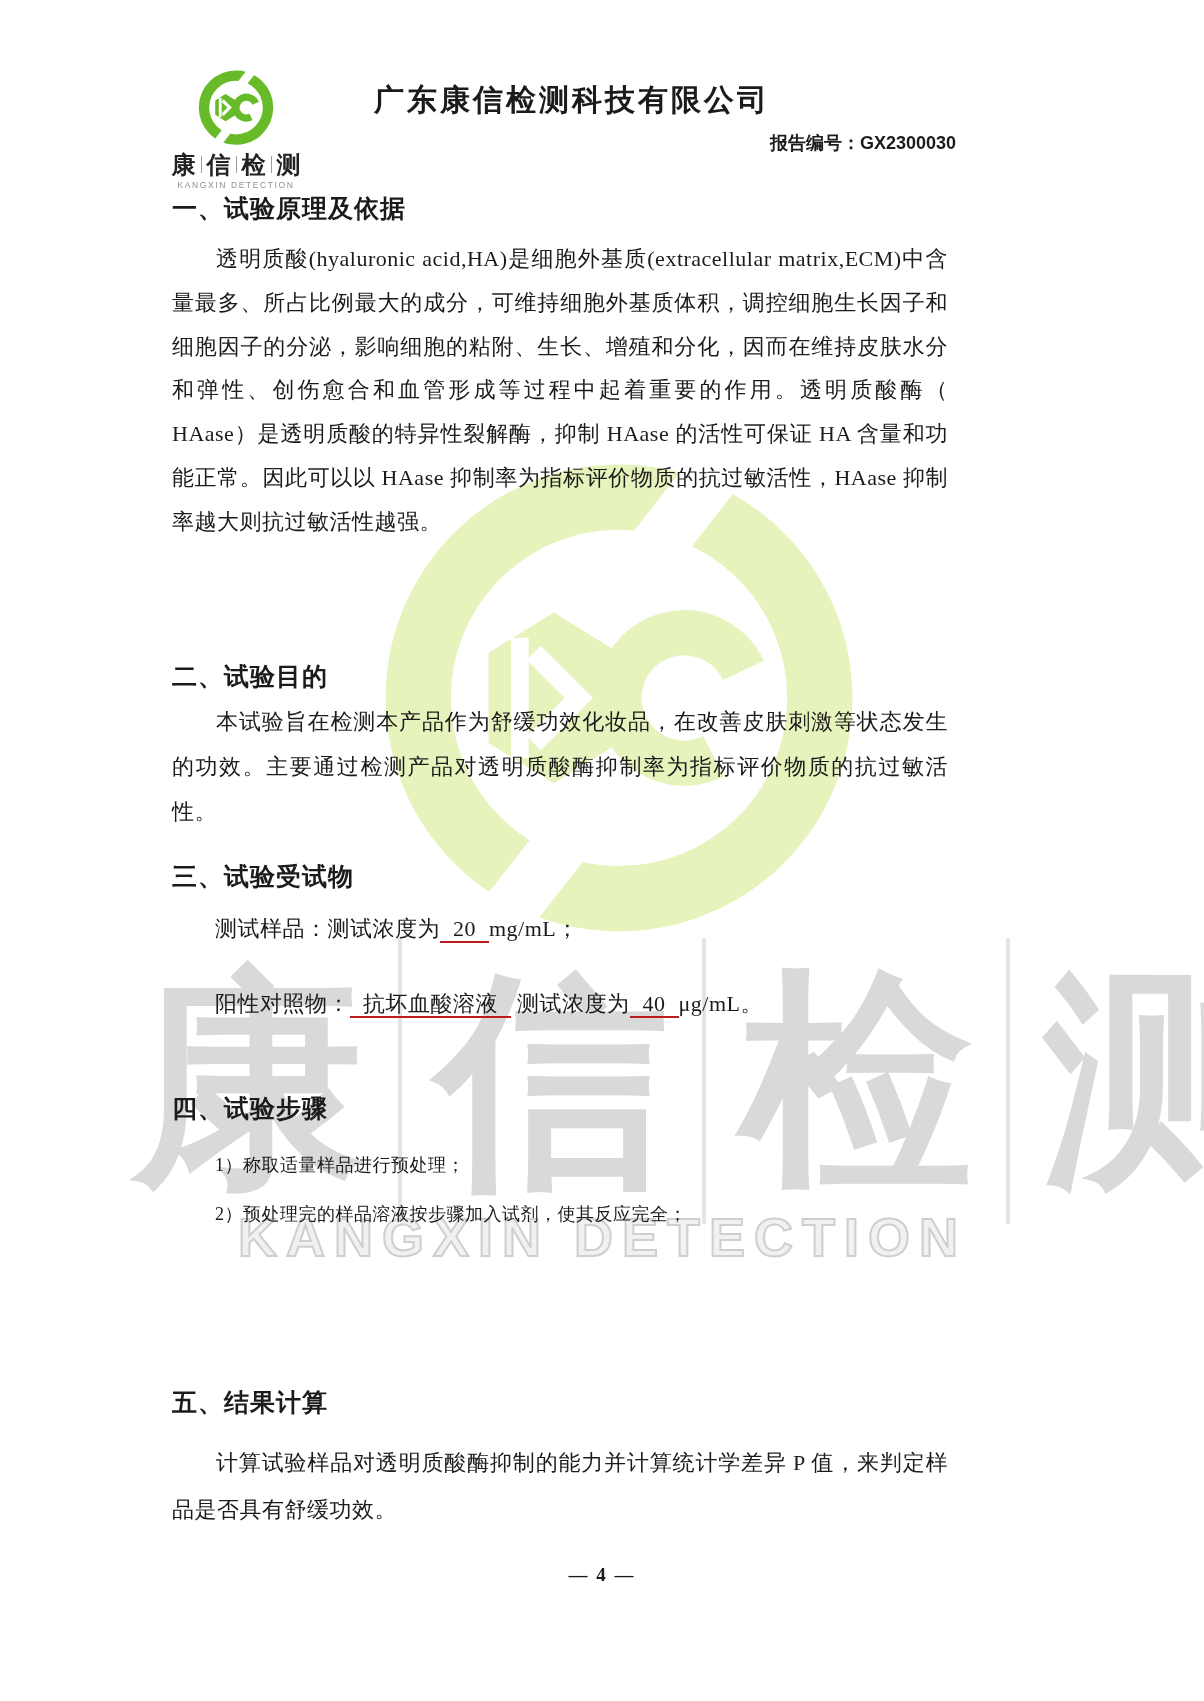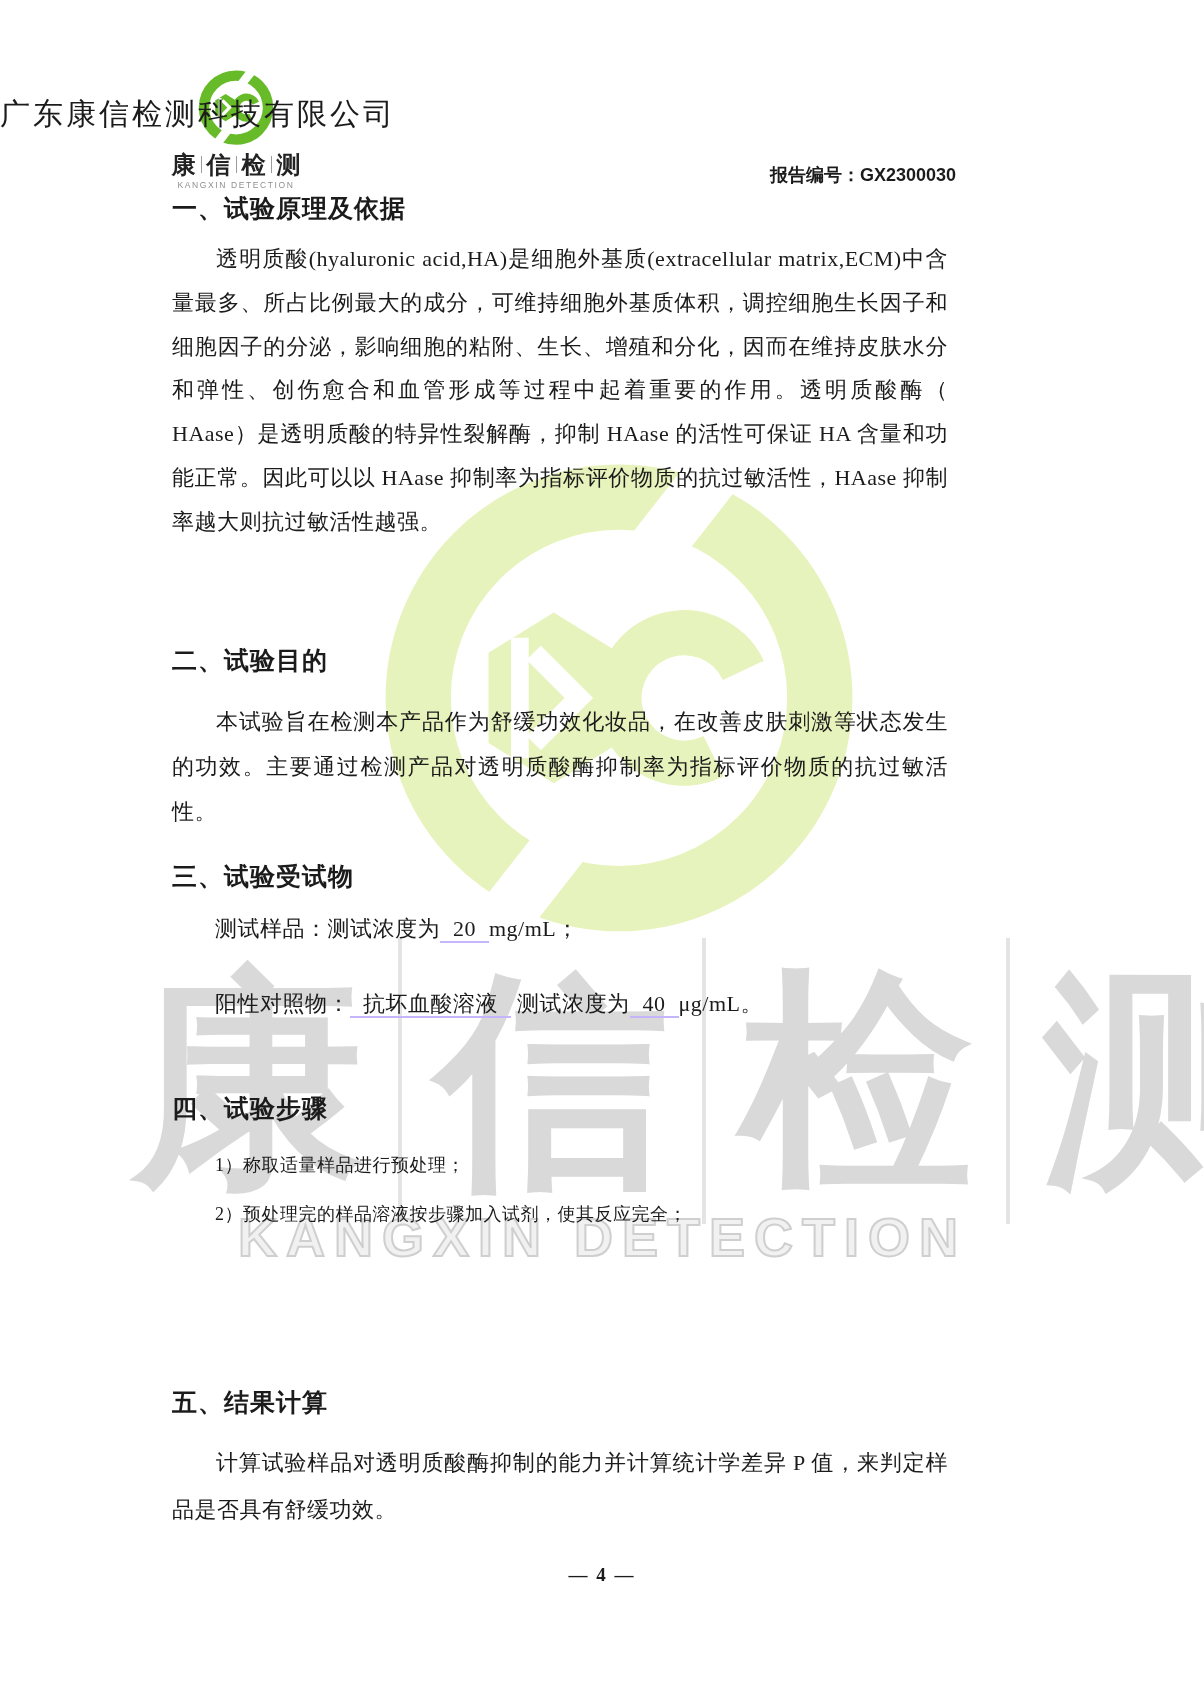--- a/index.html
+++ b/index.html
@@ -35,34 +35,34 @@
   .content{position:absolute;inset:0;z-index:1;}
   .logo{position:absolute;left:168px;top:70px;width:136px;text-align:center;}
   .logo-mark{width:94px;height:80px;margin:0 auto;color:#67bb28;}
   .logo-mark svg{width:94px;height:80px;}
   .logo-cn{display:flex;justify-content:center;align-items:center;gap:5px;
     font-family:"Liberation Sans","DejaVu Sans",sans-serif;
     font-weight:700;font-size:24px;color:#222;line-height:1.05;margin-top:2px;}
   .logo-cn .bar{width:1px;height:17px;background:#9c9c9c;}
   .logo-en{margin-top:3px;font-family:"Liberation Sans","DejaVu Sans",sans-serif;
     font-size:8.5px;letter-spacing:1.6px;color:#8f8f8f;white-space:nowrap;}
-  .company{position:absolute;left:0;right:60px;top:80px;
-    font-size:30px;font-weight:400;letter-spacing:3px;margin-top:14px;}
+  .company{position:absolute;left:0;right:60px;top:80px;text-align:center;
+    font-size:30px;font-weight:700;letter-spacing:3px;}
   .report-no{position:absolute;right:248px;top:131px;font-size:18px;font-weight:700;
-    font-family:"Liberation Sans","DejaVu Sans",sans-serif;margin-top:32px;}
+    font-family:"Liberation Sans","DejaVu Sans",sans-serif;}
   .h{position:absolute;left:172px;font-size:25px;font-weight:700;letter-spacing:1px;}
-  .h1{top:192px;} .h2{top:644px;text-align:right;} .h3{top:860px;} .h4{top:1092px;} .h5{top:1386px;}
+  .h1{top:192px;} .h2{top:660px;text-align:right;} .h3{top:860px;} .h4{top:1092px;} .h5{top:1386px;}
   .para{position:absolute;left:172px;width:776px;font-size:22px;
     text-align:justify;text-indent:2em;letter-spacing:0.5px;}
   .p1{top:237px;line-height:43.8px;}
   .p2{top:699px;line-height:45px;}
   .p5{top:1439px;line-height:47px;}
   .spec-line{position:absolute;left:215px;font-size:22px;white-space:nowrap;letter-spacing:0.5px;}
   .sl1{top:914px;} .sl2{top:949px;margin-top:40px;}
-  .fill{display:inline-block;border-bottom:2px solid #c4b5fd;padding:0 13px;line-height:1.15;}
+  .fill{display:inline-block;border-bottom:2px solid #b91c1c;padding:0 13px;line-height:1.15;}
   .steps{position:absolute;left:215px;top:1150px;width:740px;font-size:18px;letter-spacing:0.5px;}
   .step{height:48.5px;line-height:30px;white-space:nowrap;}
   .footer{position:absolute;left:0;right:0;top:1564px;text-align:center;
     font-size:19px;font-weight:700;letter-spacing:2px;}
 </style>
 </head>
 <body>
 
 <svg width="0" height="0" style="position:absolute">
   <defs>

